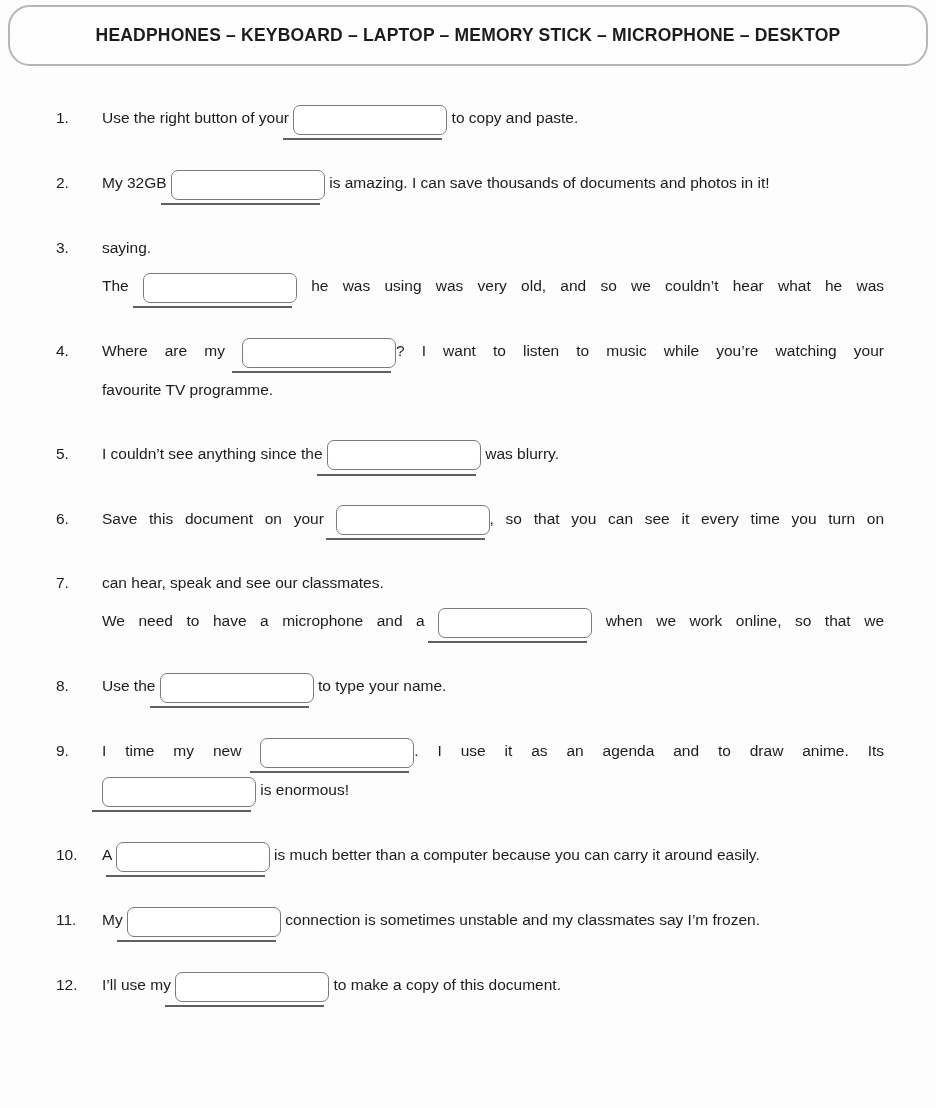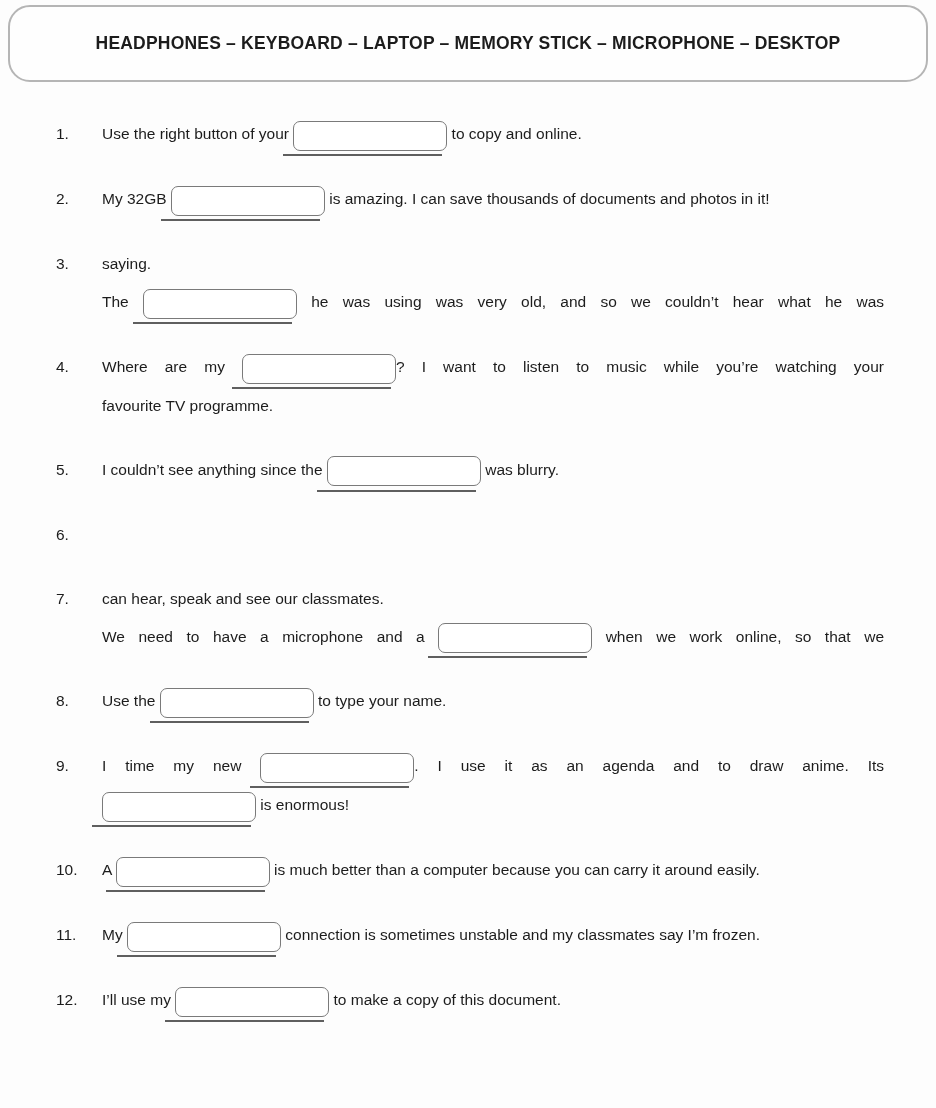--- a/index.html
+++ b/index.html
@@ -20,21 +20,21 @@
     overflow: hidden;
   }
   .wordbank {
     border: 2px solid #b5b5b5;
     border-radius: 22px;
     background: #fefefe;
     text-align: center;
     font-weight: bold;
     font-size: 17.5px;
     letter-spacing: 0.2px;
-    padding: 9px 16px;
+    padding: 1px 16px;
   }
   .wb-line {
     line-height: 55px;
     white-space: nowrap;
   }
   .list {
     margin-top: 33px;
     padding: 0 44px 0 48px;
     font-size: 15.5px;
   }
@@ -95,21 +95,21 @@
 
   <div class="wordbank">
     <div class="wb-line">HEADPHONES – KEYBOARD – LAPTOP – MEMORY STICK – MICROPHONE – DESKTOP</div>
   </div>
 
   <div class="list">
 
     <div class="item">
       <div class="num">1.</div>
       <div class="content">
-        <div class="line"><span>Use the right button of your </span><span class="blank-wrap"><input class="blank" type="text" value="" style=""></span><span> to copy and online.</span></div>
+        <div class="line"><span>Use the right button of your </span><span class="blank-wrap"><input class="blank" type="text" value="" style=""></span><span> to copy and paste.</span></div>
       </div>
     </div>
 
     <div class="item">
       <div class="num">2.</div>
       <div class="content">
         <div class="line"><span>My 32GB </span><span class="blank-wrap"><input class="blank" type="text" value="" style=""></span><span> is amazing. I can save thousands of documents and photos in it!</span></div>
       </div>
     </div>
 
@@ -132,20 +132,21 @@
     <div class="item">
       <div class="num">5.</div>
       <div class="content">
         <div class="line"><span>I couldn’t see anything since the </span><span class="blank-wrap"><input class="blank" type="text" value="" style=""></span><span> was blurry.</span></div>
       </div>
     </div>
 
     <div class="item">
       <div class="num">6.</div>
       <div class="content">
+        <div class="line just"><span>Save this document on your </span><span class="blank-wrap"><input class="blank" type="text" value="" style=""></span><span>, so that you can see it every time you turn on</span></div>
       </div>
     </div>
 
     <div class="item">
       <div class="num">7.</div>
       <div class="content">
         <div class="line"><span>can hear, speak and see our classmates.</span></div>
         <div class="line just"><span>We need to have a microphone and a </span><span class="blank-wrap"><input class="blank" type="text" value="" style=""></span><span> when we work online, so that we</span></div>
       </div>
     </div>

